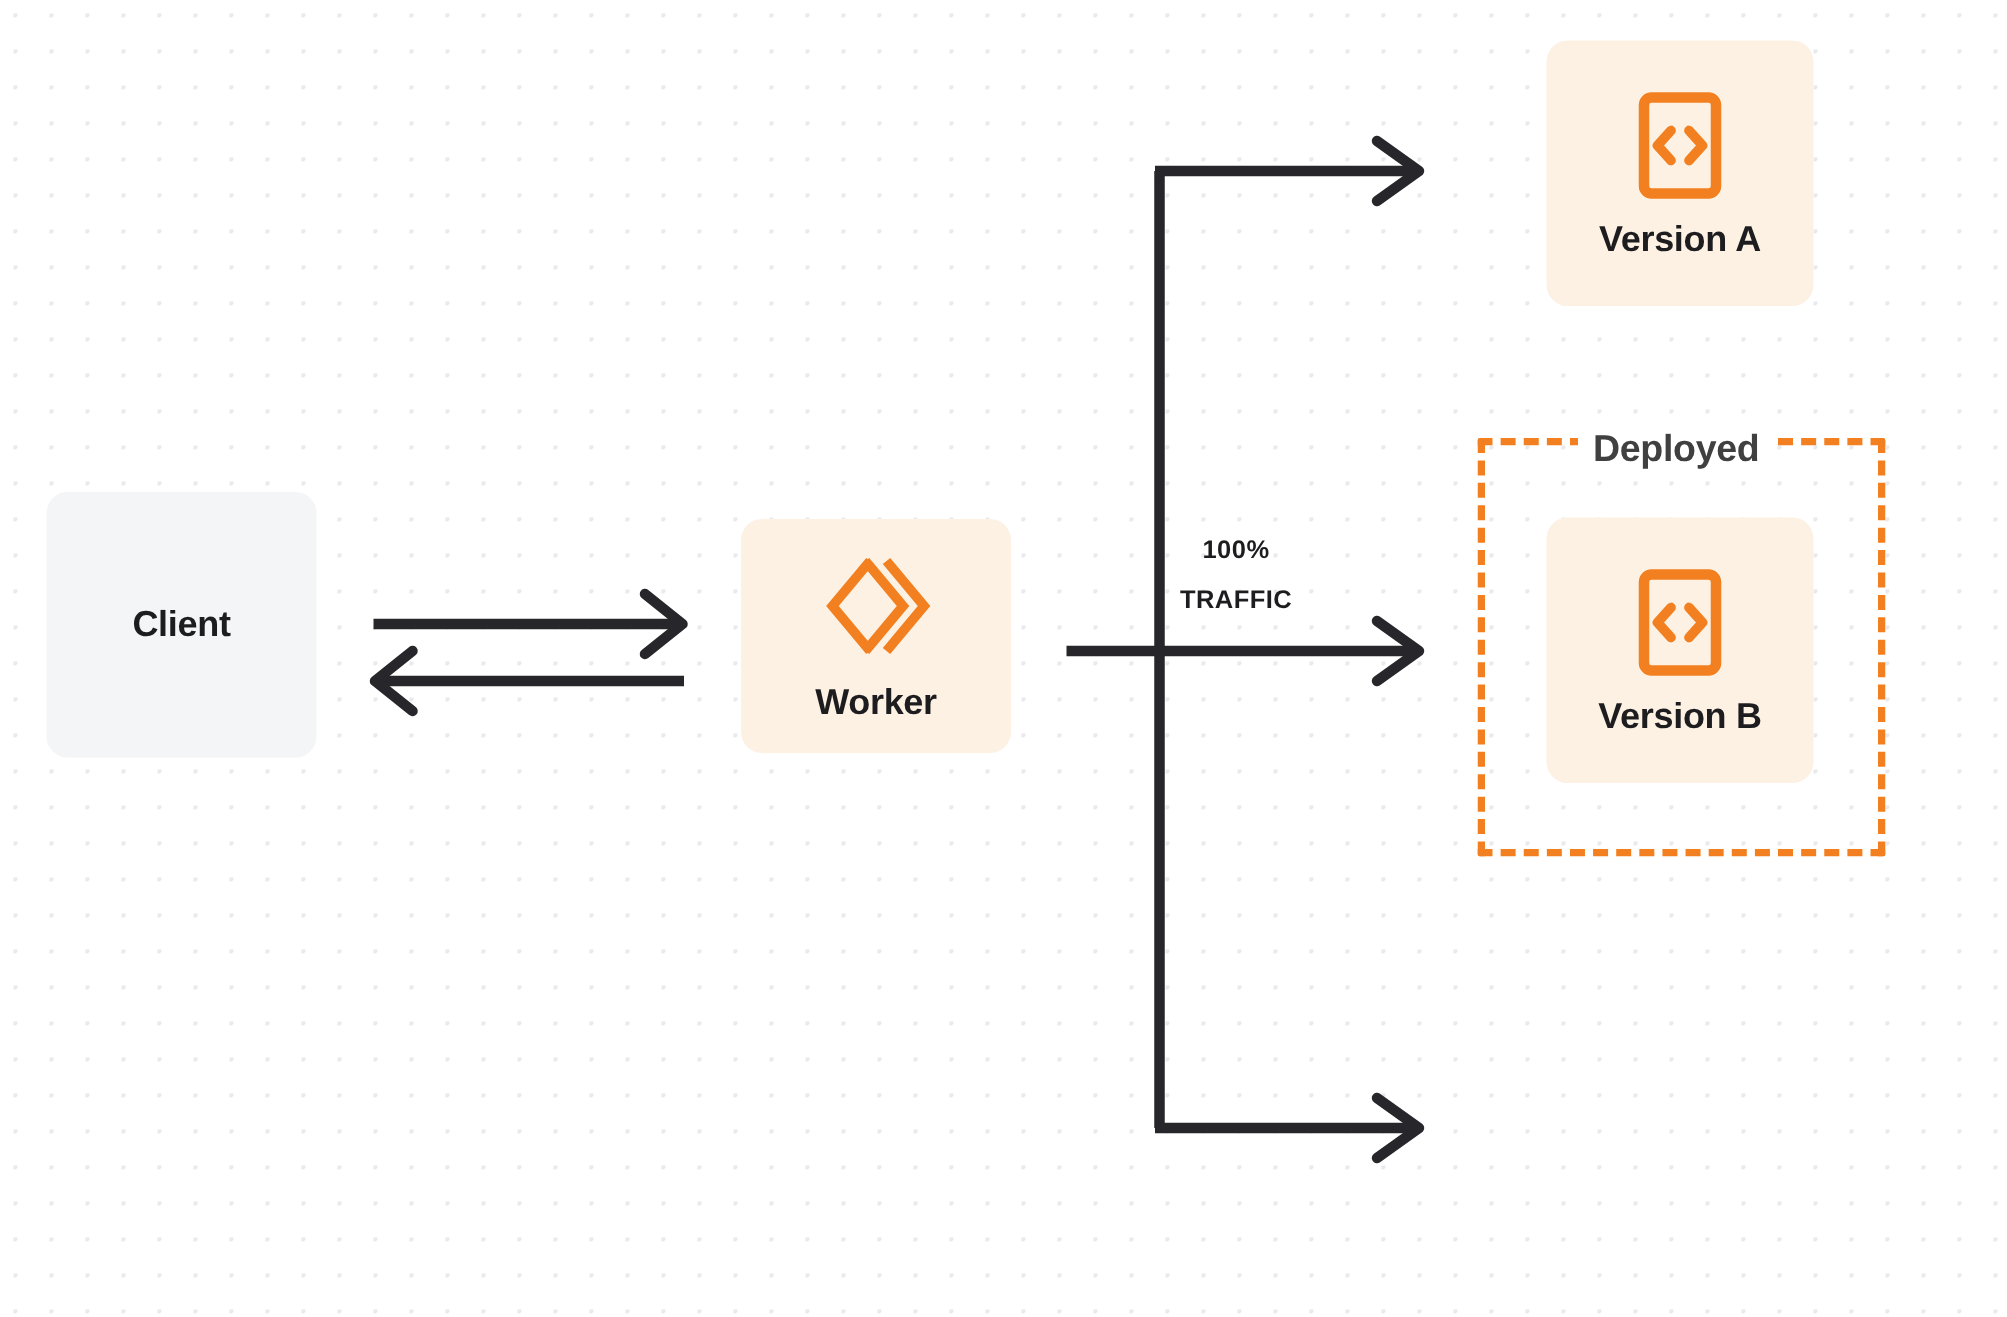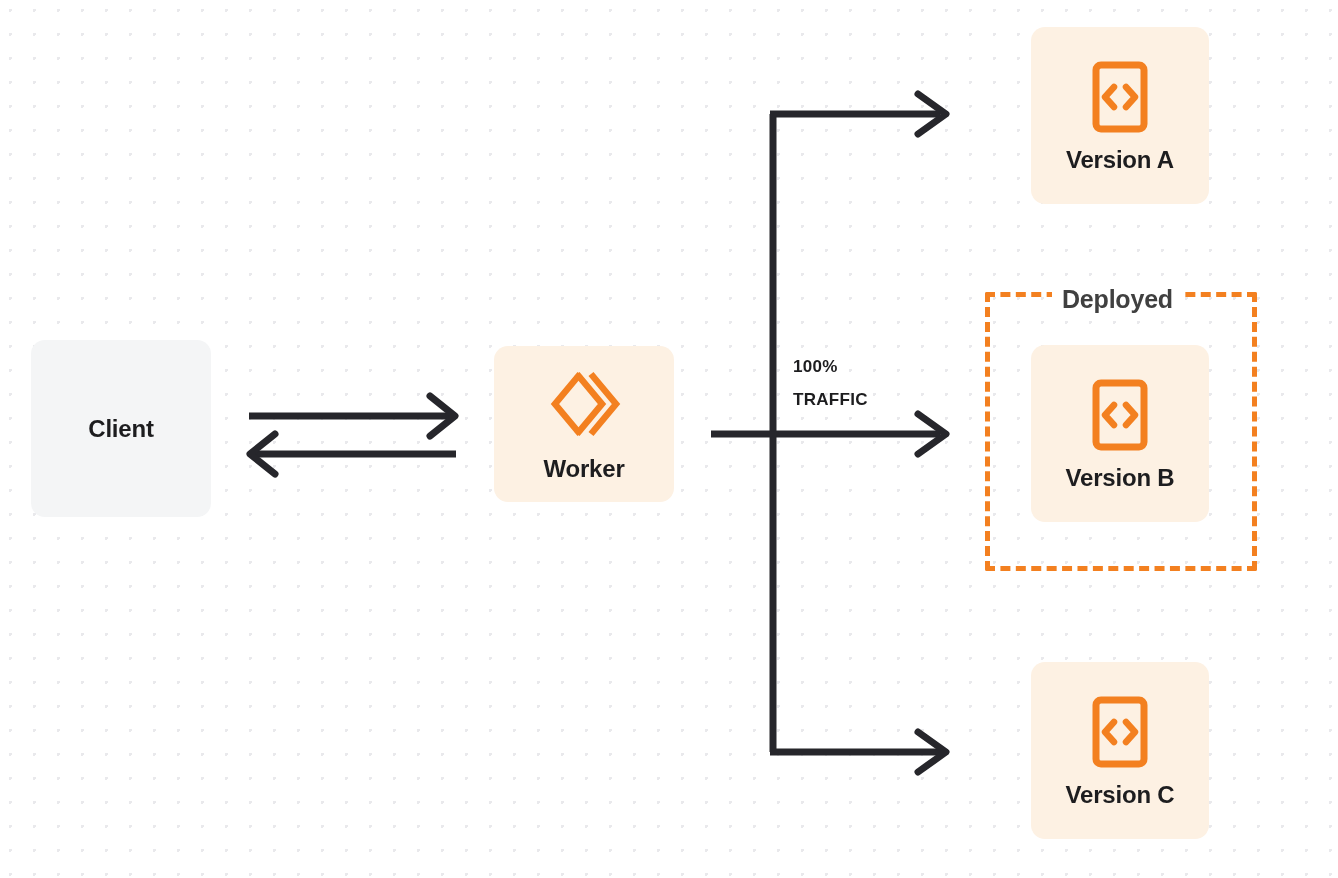--- a/index.html
+++ b/index.html
@@ -33,21 +33,21 @@
     font-size: 24px;
     font-weight: bold;
     color: #1d1d1f;
     letter-spacing: -0.2px;
     line-height: 1;
   }
 
   
   #client-node {
     left: 31px;
-    top: 340px;
+    top: 328px;
     width: 180px;
     height: 177px;
     background: #f4f5f6;
     align-items: center;
   }
 
   
   #worker-node {
     left: 494px;
     top: 346px;
@@ -92,23 +92,24 @@
     font-size: 25px;
     font-weight: bold;
     line-height: 30px;
     letter-spacing: -0.2px;
     white-space: nowrap;
   }
 
   
   #traffic-label {
     position: absolute;
-    left: 793px;
+    left: 754px;
     top: 350px;
     width: 140px;
+    text-align: center;
     color: #1d1d1f;
     font-size: 17px;
     font-weight: bold;
     line-height: 33px;
     letter-spacing: 0.3px;
   }
 
   
   #connectors {
     position: absolute;
@@ -189,30 +190,20 @@
     <span>
       <svg class="icon-svg" width="58" height="74" viewBox="0 0 58 74" xmlns="http://www.w3.org/2000/svg">
         <rect x="5" y="5" width="48" height="64" rx="5" ry="5" fill="none" stroke="#f38020" stroke-width="7"></rect>
         <path d="M23 27 L14 37 L23 47" fill="none" stroke="#f38020" stroke-width="6.5" stroke-linecap="round" stroke-linejoin="round"></path>
         <path d="M35 27 L44 37 L35 47" fill="none" stroke="#f38020" stroke-width="6.5" stroke-linecap="round" stroke-linejoin="round"></path>
       </svg>
     </span>
     <span class="node-label">Version A</span>
   </div>
 
-  <div class="node version-node" id="version-c-node">
-    <span>
-      <svg class="icon-svg" width="58" height="74" viewBox="0 0 58 74" xmlns="http://www.w3.org/2000/svg">
-        <rect x="5" y="5" width="48" height="64" rx="5" ry="5" fill="none" stroke="#f38020" stroke-width="7"></rect>
-        <path d="M23 27 L14 37 L23 47" fill="none" stroke="#f38020" stroke-width="6.5" stroke-linecap="round" stroke-linejoin="round"></path>
-        <path d="M35 27 L44 37 L35 47" fill="none" stroke="#f38020" stroke-width="6.5" stroke-linecap="round" stroke-linejoin="round"></path>
-      </svg>
-    </span>
-    <span class="node-label">Version C</span>
-  </div>
 
   <div id="deployed-group"></div>
   <div id="deployed-label">Deployed</div>
 
   <div id="traffic-label">
     <div>100%</div>
     <div>TRAFFIC</div>
   </div>
 
 </div>

